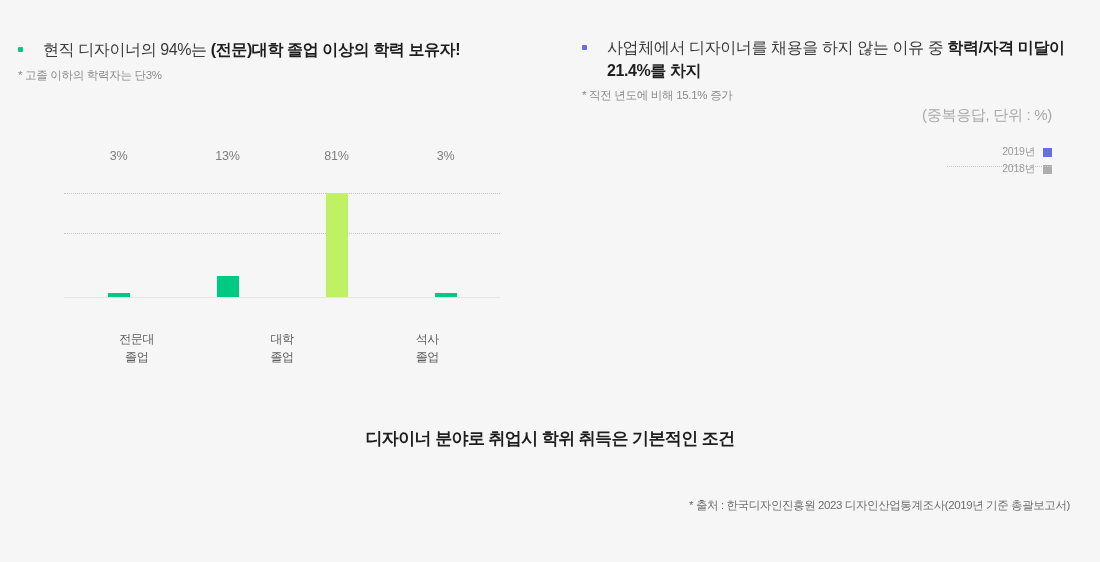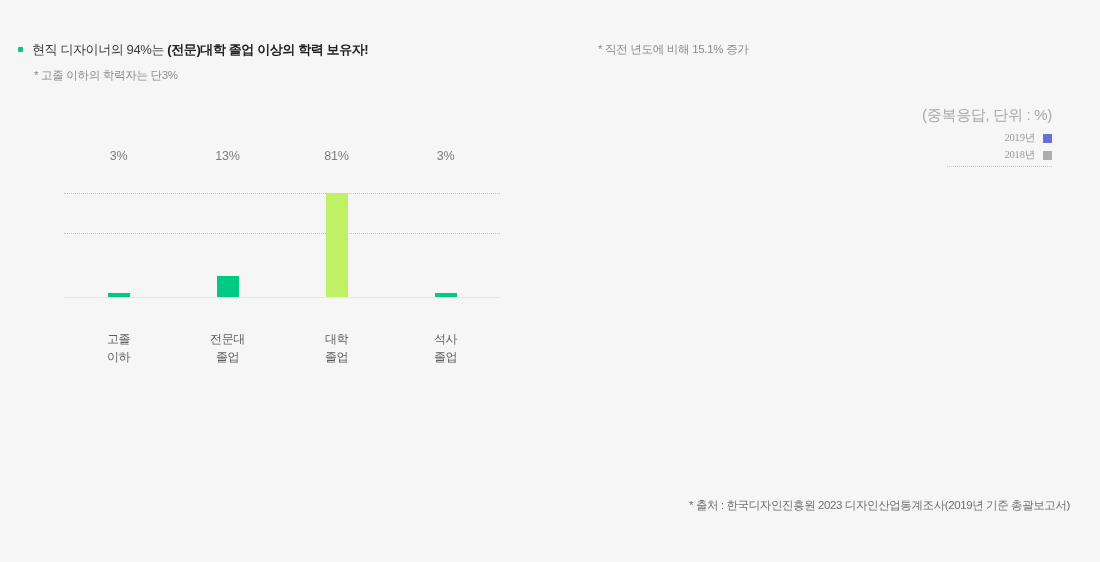--- a/index.html
+++ b/index.html
@@ -23,34 +23,34 @@
 
   .hdr-line { display: flex; align-items: flex-start; }
   .bullet {
     width: 5px; height: 5px; border-radius: 1px;
     margin-top: 9px; margin-right: 9px; flex: 0 0 auto;
   }
   .bullet.green  { background: #00c983; }
   .bullet.purple { background: #6770d6; }
 
   .hdr-title {
-    font-size: 13px; line-height: 23px; color: #3b3b3b;
-    letter-spacing: -0.4px; font-weight: 400;
+    font-size: 16px; line-height: 23px; color: #3b3b3b;
+    letter-spacing: -0.4px; font-weight: 400; margin-left: 11px;
   }
   .hdr-title .b { font-weight: 700; color: #1e1e1e; }
   .hdr-sub {
     font-size: 11.5px; color: #8a8a8a; letter-spacing: -0.3px;
-    margin-top: 7px; margin-left: 16px;
+    margin-top: 7px; 
   }
   #hdr-right .hdr-sub { margin-top: 6px; }
 
   
   #legend { position: absolute; right: 48px; top: 106px; text-align: right; }
   .legend-unit { font-size: 15px; color: #a9a9a9; letter-spacing: -0.3px; }
-  .legend-rows { margin-top: 6px; font-family: Liberation Serif, serif; }
+  .legend-rows { margin-top: 20px; }
   .legend-row {
     display: flex; align-items: center; justify-content: flex-end;
     gap: 8px; margin-bottom: 3px;
   }
   .legend-label { font-size: 10.5px; color: #9a9a9a; letter-spacing: -0.2px; }
   .legend-swatch { width: 9px; height: 9px; display: inline-block; }
   #legend-underline {
     position: absolute; right: 48px; top: 166px; width: 105px;
     border-top: 1px dotted #c9c9c9;
   }
@@ -147,34 +147,36 @@
             <div class="barwrap">
               <div class="bar" style="height: 3.87px; background: rgb(0, 201, 131);">
                 <span class="bar-value">3%</span>
               </div>
             </div>
           </div>
         </div>
     </div>
 
     <div class="xlabels" id="xlabels-left">
-        <div class="xlabel">고졸
-이하</div>
         <div class="xlabel">전문대
 졸업</div>
         <div class="xlabel">대학
 졸업</div>
         <div class="xlabel">석사
 졸업</div>
       </div>
   </section>
 
   <section class="panel" id="panel-right">
 
     <div class="hdr" id="hdr-right">
+      <div class="hdr-line">
+        <span class="bullet purple"></span>
+        <div class="hdr-title"><span>사업체에서 디자이너를 채용을 하지 않는 이유 중 </span><span class="b">학력/자격 미달이 21.4%를 차지</span></div>
+      </div>
       <div class="hdr-sub">* 직전 년도에 비해 15.1% 증가</div>
     </div>
 
     <div id="legend">
       <div class="legend-unit">(중복응답, 단위 : %)</div>
       <div class="legend-rows" id="legend-rows">
           <div class="legend-row">
             <span class="legend-label">2019년</span>
             <span class="legend-swatch" style="background: rgb(103, 112, 214);"></span>
           </div>
@@ -182,16 +184,17 @@
             <span class="legend-label">2018년</span>
             <span class="legend-swatch" style="background: rgb(173, 173, 173);"></span>
           </div>
         </div>
     </div>
     <div id="legend-underline"></div>
 
   </section>
 
   <div id="conclusion">
+    <div class="concl-line">디자이너 분야로 취업시 학위 취득은 기본적인 조건</div>
   </div>
 
   <div id="source">* 출처 : 한국디자인진흥원 2023 디자인산업통계조사(2019년 기준 총괄보고서)</div>
 </div>
 
 </body></html>

